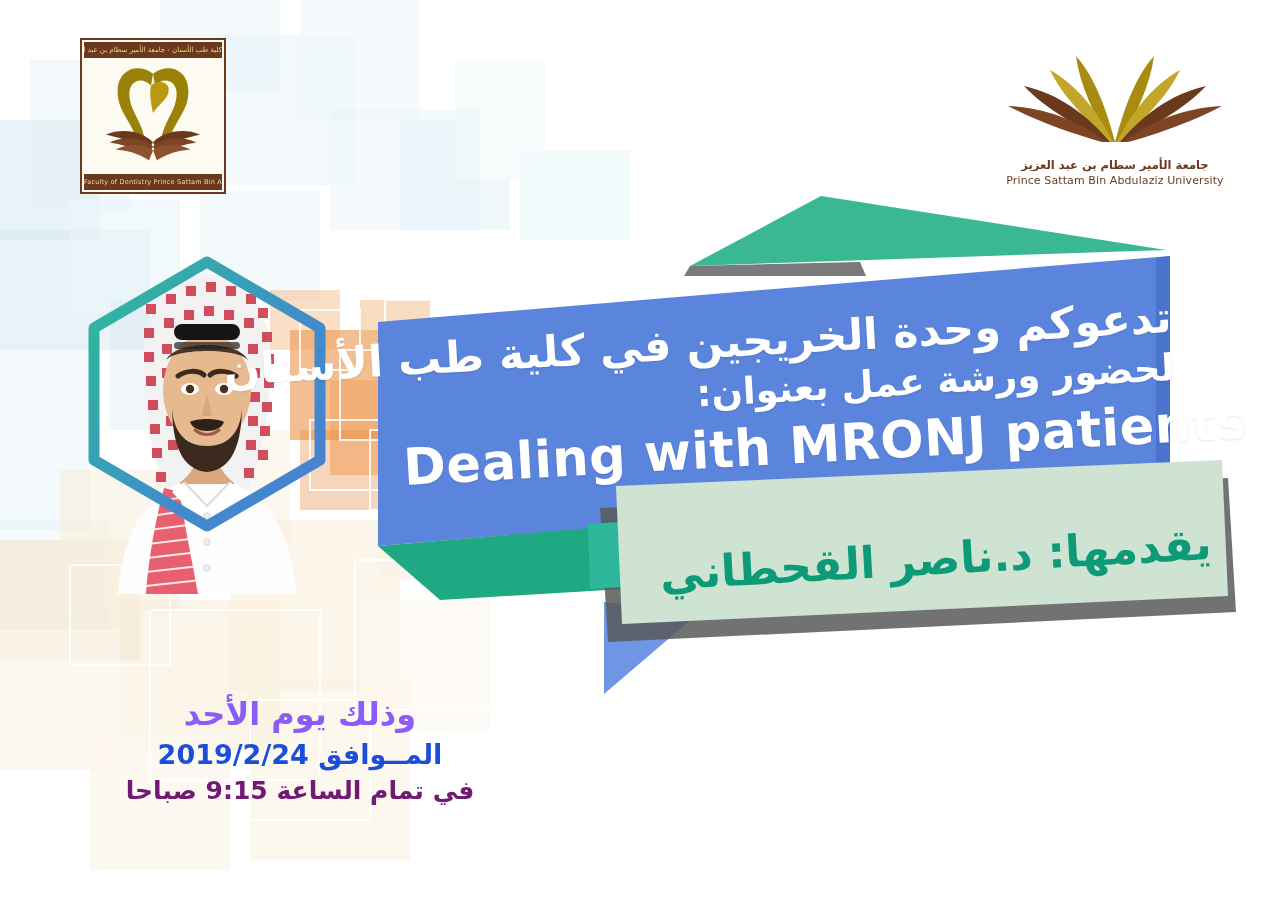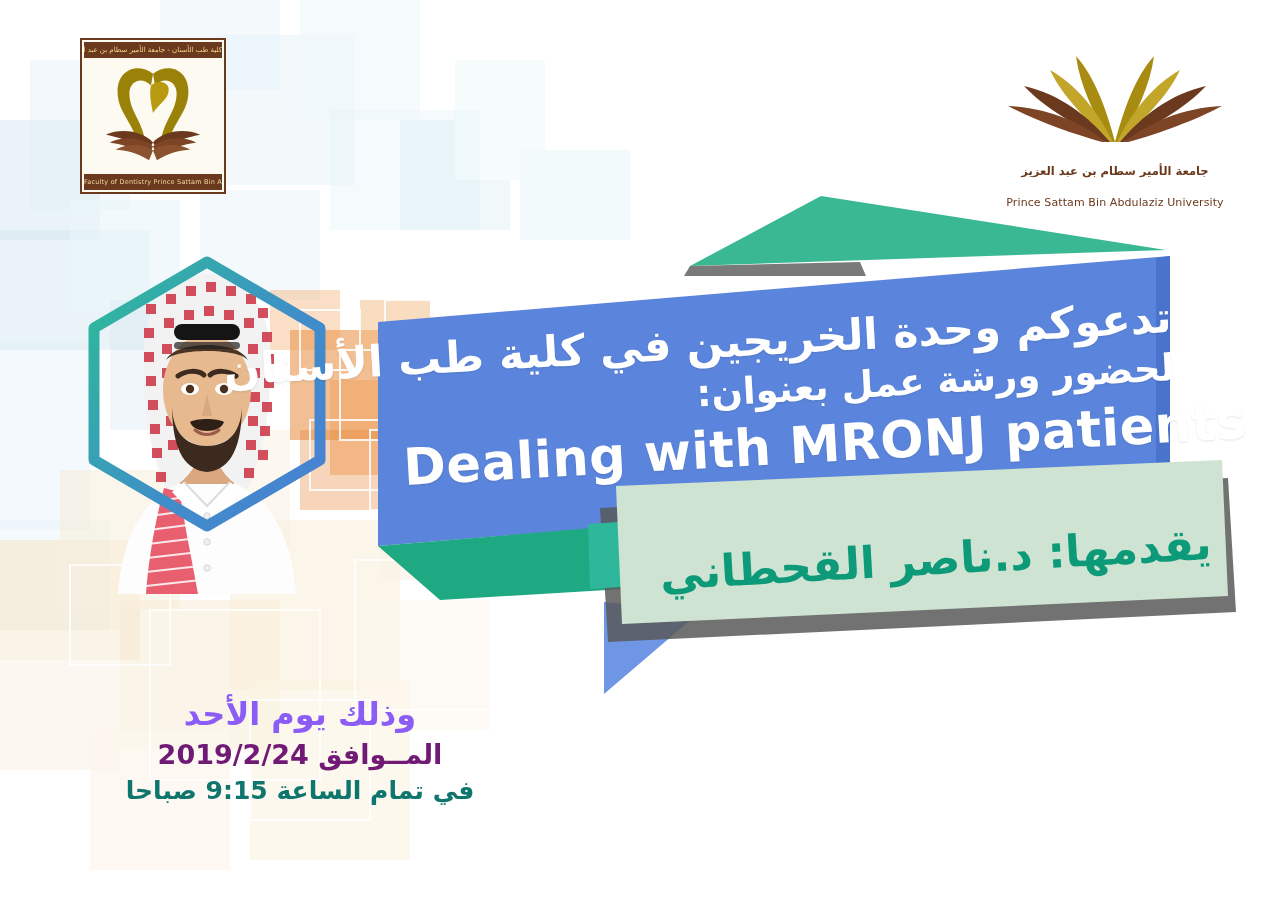--- a/index.html
+++ b/index.html
@@ -26,24 +26,24 @@
     letter-spacing:.2px;direction:rtl;white-space:nowrap;overflow:hidden;
   }
   .logo-dent .bar.top{top:2px;}
   .logo-dent .bar.bot{bottom:2px;font-size:6.5px;direction:ltr;color:#f0d7a0;}
   .logo-dent .mark{position:absolute;left:0;right:0;top:16px;bottom:18px;}
 
   .logo-uni{position:absolute;right:52px;top:52px;width:226px;height:142px;text-align:center;}
   .logo-uni .uni-mark{width:226px;height:94px;display:block;}
   .logo-uni .uni-ar{
     color:#6b3a1e;font-size:11.5px;font-weight:bold;direction:rtl;
-    letter-spacing:.6px;margin-top:18px;white-space:nowrap;
+    letter-spacing:.6px;margin-top:12px;white-space:nowrap;
   }
   .logo-uni .uni-en{
-    color:#6b3a1e;font-size:11px;margin-top:18px;white-space:nowrap;
+    color:#6b3a1e;font-size:11px;margin-top:2px;white-space:nowrap;
     letter-spacing:.1px;
   }
 
   
   .portrait{position:absolute;left:52px;top:244px;width:310px;height:350px;}
 
   
   .ribbon{position:absolute;left:0;top:0;width:1280px;height:899px;}
 
   .banner-text{
@@ -65,22 +65,22 @@
     direction:rtl;text-align:right;color:#0c9a79;
     font-size:44px;font-weight:bold;white-space:nowrap;
   }
 
   
   .datewrap{
     position:absolute;left:60px;top:694px;width:480px;
     direction:rtl;text-align:center;
   }
   .datewrap .d1{color:#8b5cf6;font-size:32px;font-weight:bold;line-height:1.25;}
-  .datewrap .d2{color:#701a75;font-size:27px;font-weight:bold;line-height:1.3;margin-top:3px;}
-  .datewrap .d3{color:#0f766e;font-size:25px;font-weight:bold;line-height:1.3;margin-top:3px;}
+  .datewrap .d2{color:#1d4ed8;font-size:27px;font-weight:bold;line-height:1.3;margin-top:3px;}
+  .datewrap .d3{color:#701a75;font-size:25px;font-weight:bold;line-height:1.3;margin-top:3px;}
 </style>
 </head>
 <body>
 
 <div id="poster">
 
   <div class="bg-layer">
     <svg width="1280" height="899" viewBox="0 0 1280 899">
       <defs>
         <linearGradient id="hexgrad" x1="0" y1="1" x2="1" y2="0">

